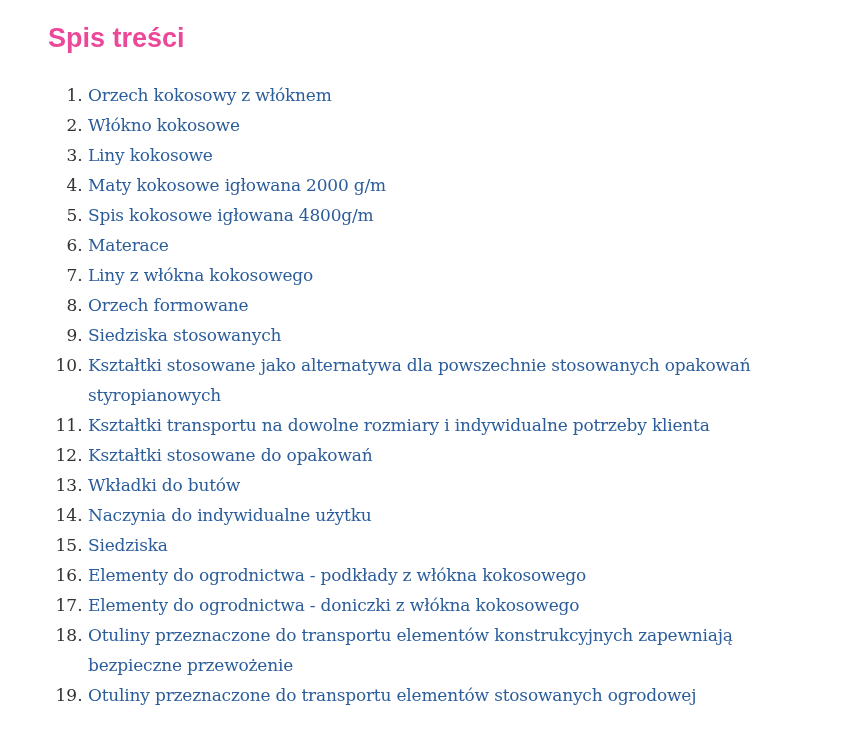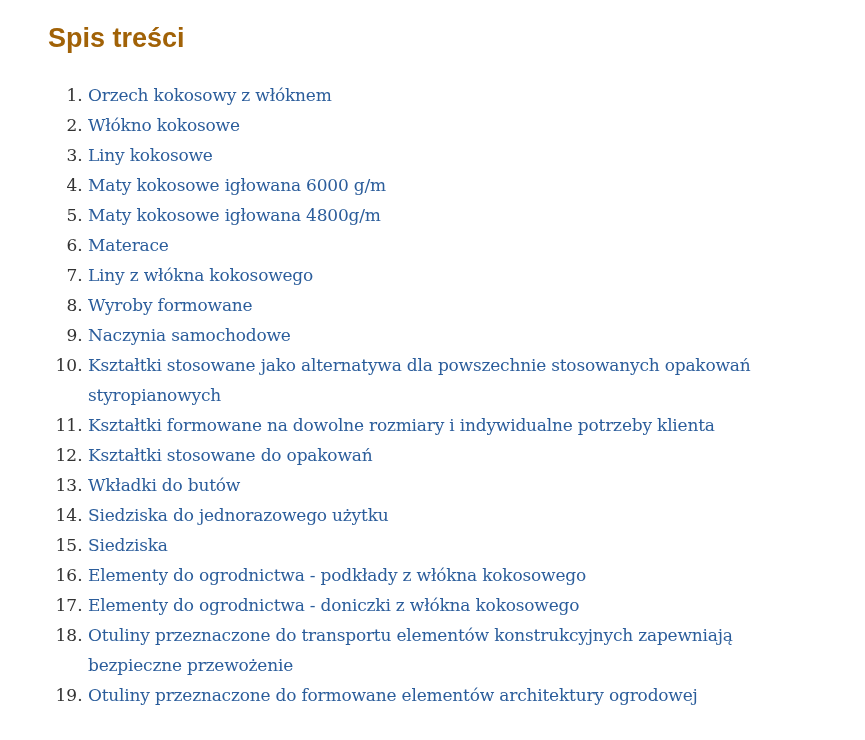--- a/index.html
+++ b/index.html
@@ -1,50 +1,50 @@
 <!DOCTYPE html>
 <html><head>
 <meta charset="utf-8">
 <style>
   html, body { margin: 0; padding: 0; background: #ffffff; }
   body { width: 865px; height: 740px; overflow: hidden; position: relative; }
   .toc { position: absolute; left: 48px; top: 18px; width: 790px; }
   .toc-title {
     font-family: "Liberation Sans", sans-serif;
-    font-weight: bold; font-size: 27px; color: #a16207;
+    font-weight: bold; font-size: 27px; color: #ec4899;
     margin: 0; line-height: 40px;
   }
   ol.toc-list {
     margin: 22px 8px 0 0; padding: 0 0 0 40px;
     font-family: "DejaVu Serif", serif; font-size: 17px; line-height: 30px;
     color: #333333;
   }
   ol.toc-list li { padding-left: 0; }
   ol.toc-list li::marker { color: #333333; }
   ol.toc-list a { color: #2b5d9b; text-decoration: none; letter-spacing: -0.2px; }
 </style>
 </head>
 <body>
 
 <div class="toc">
   <h2 class="toc-title">Spis treści</h2>
   <ol class="toc-list">
     <li><a href="#">Orzech kokosowy z włóknem</a></li>
     <li><a href="#">Włókno kokosowe</a></li>
     <li><a href="#">Liny kokosowe</a></li>
-    <li><a href="#">Maty kokosowe igłowana 6000 g/m</a></li>
-    <li><a href="#">Maty kokosowe igłowana 4800g/m</a></li>
+    <li><a href="#">Maty kokosowe igłowana 2000 g/m</a></li>
+    <li><a href="#">Spis kokosowe igłowana 4800g/m</a></li>
     <li><a href="#">Materace</a></li>
     <li><a href="#">Liny z włókna kokosowego</a></li>
-    <li><a href="#">Wyroby formowane</a></li>
-    <li><a href="#">Naczynia samochodowe</a></li>
+    <li><a href="#">Orzech formowane</a></li>
+    <li><a href="#">Siedziska stosowanych</a></li>
     <li><a href="#">Kształtki stosowane jako alternatywa dla powszechnie stosowanych opakowań styropianowych</a></li>
-    <li><a href="#">Kształtki formowane na dowolne rozmiary i indywidualne potrzeby klienta</a></li>
+    <li><a href="#">Kształtki transportu na dowolne rozmiary i indywidualne potrzeby klienta</a></li>
     <li><a href="#">Kształtki stosowane do opakowań</a></li>
     <li><a href="#">Wkładki do butów</a></li>
-    <li><a href="#">Siedziska do jednorazowego użytku</a></li>
+    <li><a href="#">Naczynia do indywidualne użytku</a></li>
     <li><a href="#">Siedziska</a></li>
     <li><a href="#">Elementy do ogrodnictwa - podkłady z włókna kokosowego</a></li>
     <li><a href="#">Elementy do ogrodnictwa - doniczki z włókna kokosowego</a></li>
     <li><a href="#">Otuliny przeznaczone do transportu elementów konstrukcyjnych zapewniają bezpieczne przewożenie</a></li>
-    <li><a href="#">Otuliny przeznaczone do formowane elementów architektury ogrodowej</a></li>
+    <li><a href="#">Otuliny przeznaczone do transportu elementów stosowanych ogrodowej</a></li>
   </ol>
 </div>
 
 </body></html>

